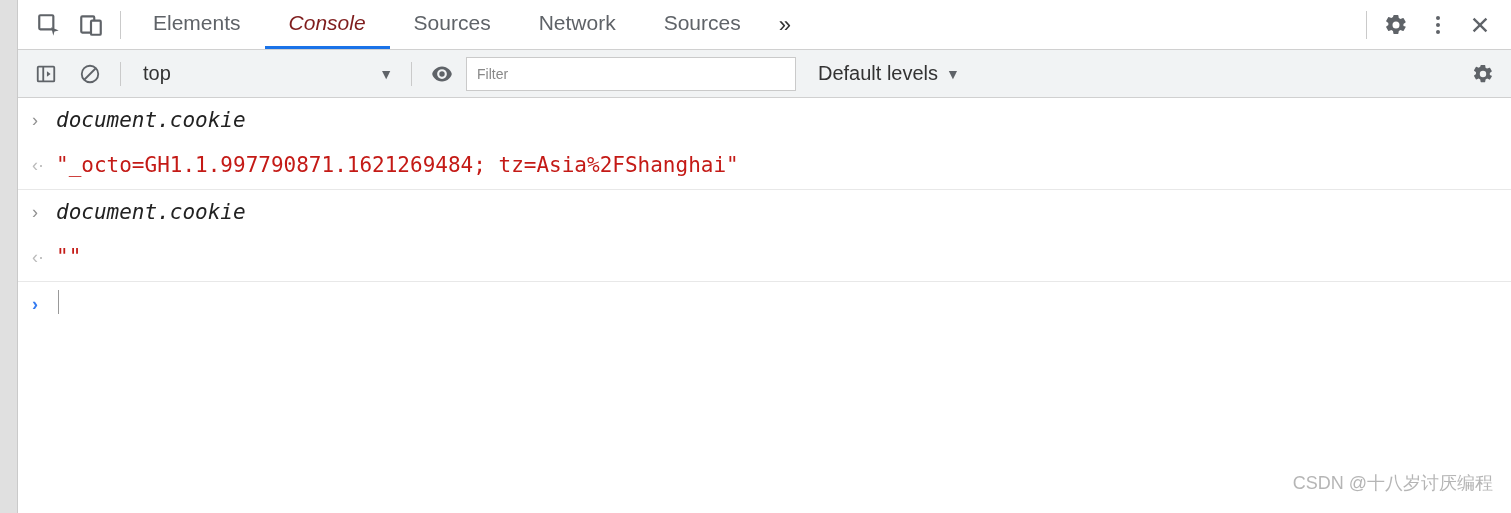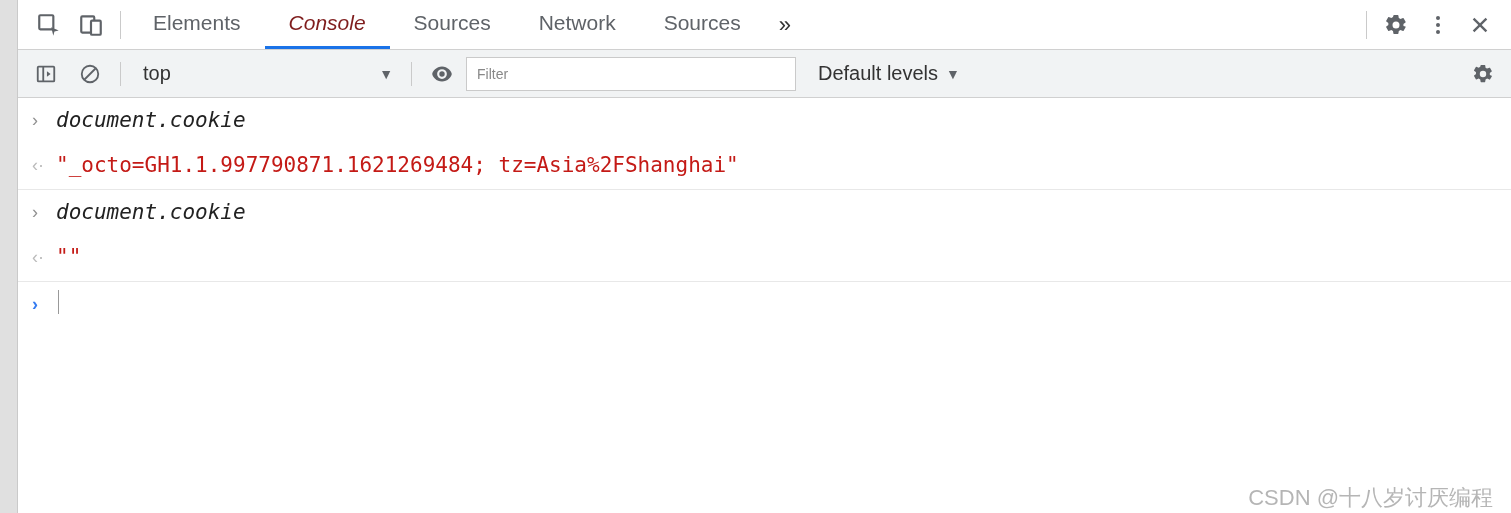--- a/index.html
+++ b/index.html
@@ -184,23 +184,23 @@
     .row.output .content.string { color: #c41a16; }
     .row .content.code { color: #222; font-style: italic; }
     .row.prompt .content {
       color: #333;
       border-left: 1px solid #999;
       height: 24px;
       margin-left: 2px;
     }
     .watermark {
       position: absolute;
-      bottom: 0;
+      bottom: 18px;
       right: 18px;
-      font-size: 22px;
+      font-size: 18px;
       color: rgba(120,120,120,0.55);
       font-family: Arial, sans-serif;
       pointer-events: none;
     }
     svg { display: block; }
   </style>
 </head>
 <body>
 
 <div class="outer">

